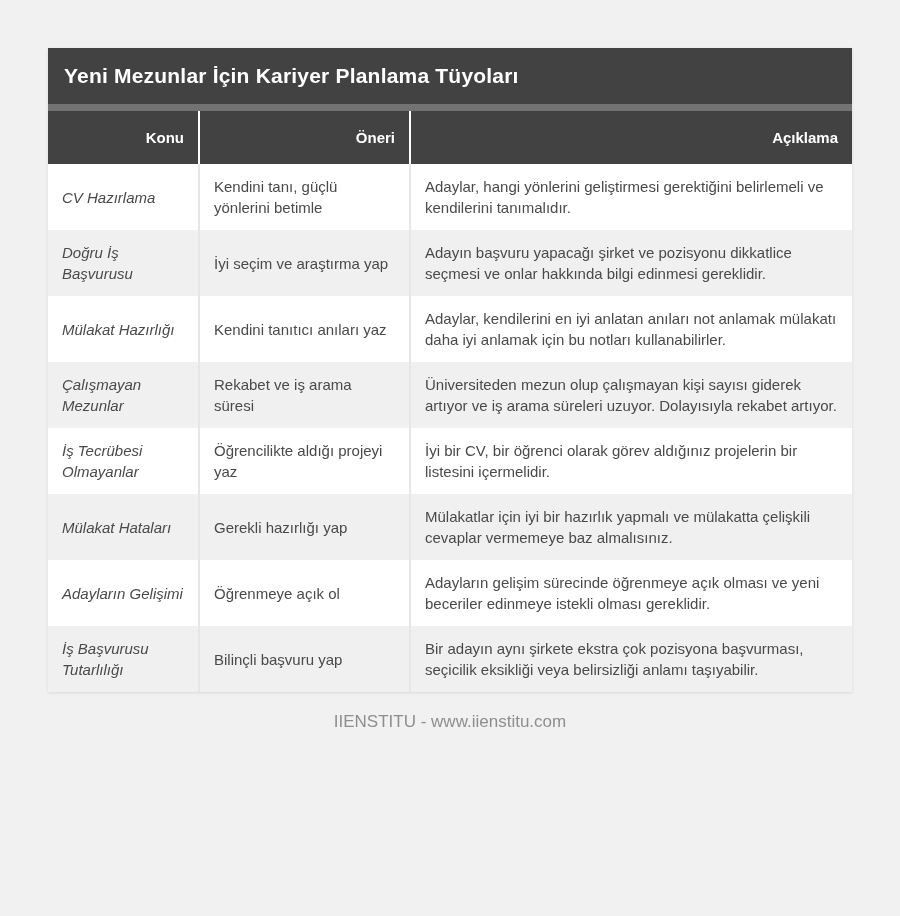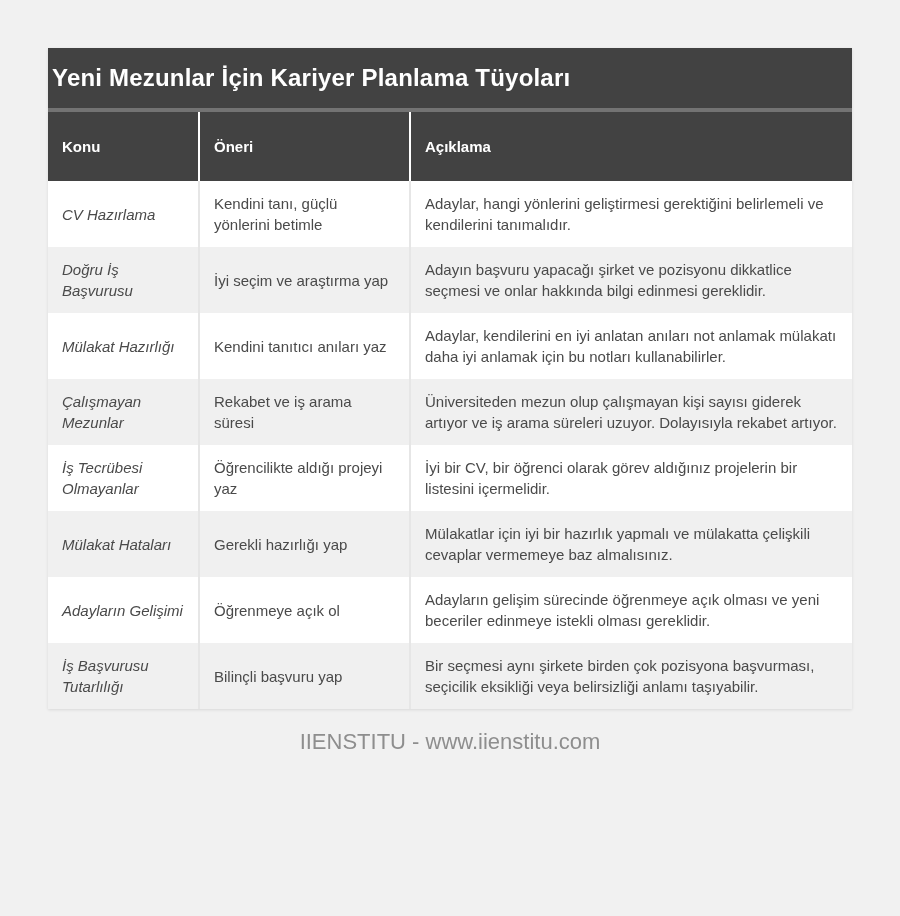--- a/index.html
+++ b/index.html
@@ -23,59 +23,59 @@
     overflow: hidden;
   }
   .card {
     width: 804px;
     margin: 48px auto 0 auto;
     box-shadow: 0 1px 3px rgba(0,0,0,0.10);
   }
   .card-title {
     background: var(--header-bg);
     color: var(--header-text);
-    font-size: 24px;
+    font-size: 21px;
     font-weight: bold;
-    padding: 16px 4px;
-    border-bottom: 4px solid #737373;
+    padding: 16px 16px;
+    border-bottom: 7px solid #737373;
     letter-spacing: 0.2px;
   }
   table.tips {
     width: 804px;
     border-collapse: collapse;
     table-layout: fixed;
     background: var(--row-bg);
   }
   table.tips thead th {
     background: var(--header-bg);
     color: var(--header-text);
     font-size: 15px;
     font-weight: bold;
-    text-align: left;
-    padding: 26px 14px;
+    text-align: right;
+    padding: 18px 14px;
     border-left: 2px solid #ffffff;
     margin-top: 40px;
   }
   table.tips thead th:first-child { border-left: none; }
   table.tips tbody td {
     font-size: 15px;
     color: var(--body-text);
     line-height: 21px;
     padding: 12px 14px;
     vertical-align: middle;
     border-left: 2px solid var(--divider);
     word-wrap: break-word;
   }
   table.tips tbody td:first-child { border-left: none; font-style: italic; }
   table.tips tbody tr { background: var(--row-bg); }
   table.tips tbody tr:nth-child(even) { background: var(--row-alt-bg); }
   .footer {
     text-align: center;
     color: var(--footer-text);
-    font-size: 22px;
+    font-size: 17px;
     margin-top: 20px;
   }
 </style>
 </head>
 <body>
 
 <div class="card">
   <div class="card-title">Yeni Mezunlar İçin Kariyer Planlama Tüyoları</div>
   <table class="tips">
     <colgroup>
@@ -122,19 +122,19 @@
           <td>Mülakatlar için iyi bir hazırlık yapmalı ve mülakatta çelişkili cevaplar vermemeye baz almalısınız.</td>
         </tr>
         <tr>
           <td>Adayların Gelişimi</td>
           <td>Öğrenmeye açık ol</td>
           <td>Adayların gelişim sürecinde öğrenmeye açık olması ve yeni beceriler edinmeye istekli olması gereklidir.</td>
         </tr>
         <tr>
           <td>İş Başvurusu Tutarlılığı</td>
           <td>Bilinçli başvuru yap</td>
-          <td>Bir seçmesi aynı şirkete birden çok pozisyona başvurması, seçicilik eksikliği veya belirsizliği anlamı taşıyabilir.</td>
+          <td>Bir adayın aynı şirkete ekstra çok pozisyona başvurması, seçicilik eksikliği veya belirsizliği anlamı taşıyabilir.</td>
         </tr>
       </tbody>
   </table>
 </div>
 
 <div class="footer">IIENSTITU - www.iienstitu.com</div>
 
 </body></html>

